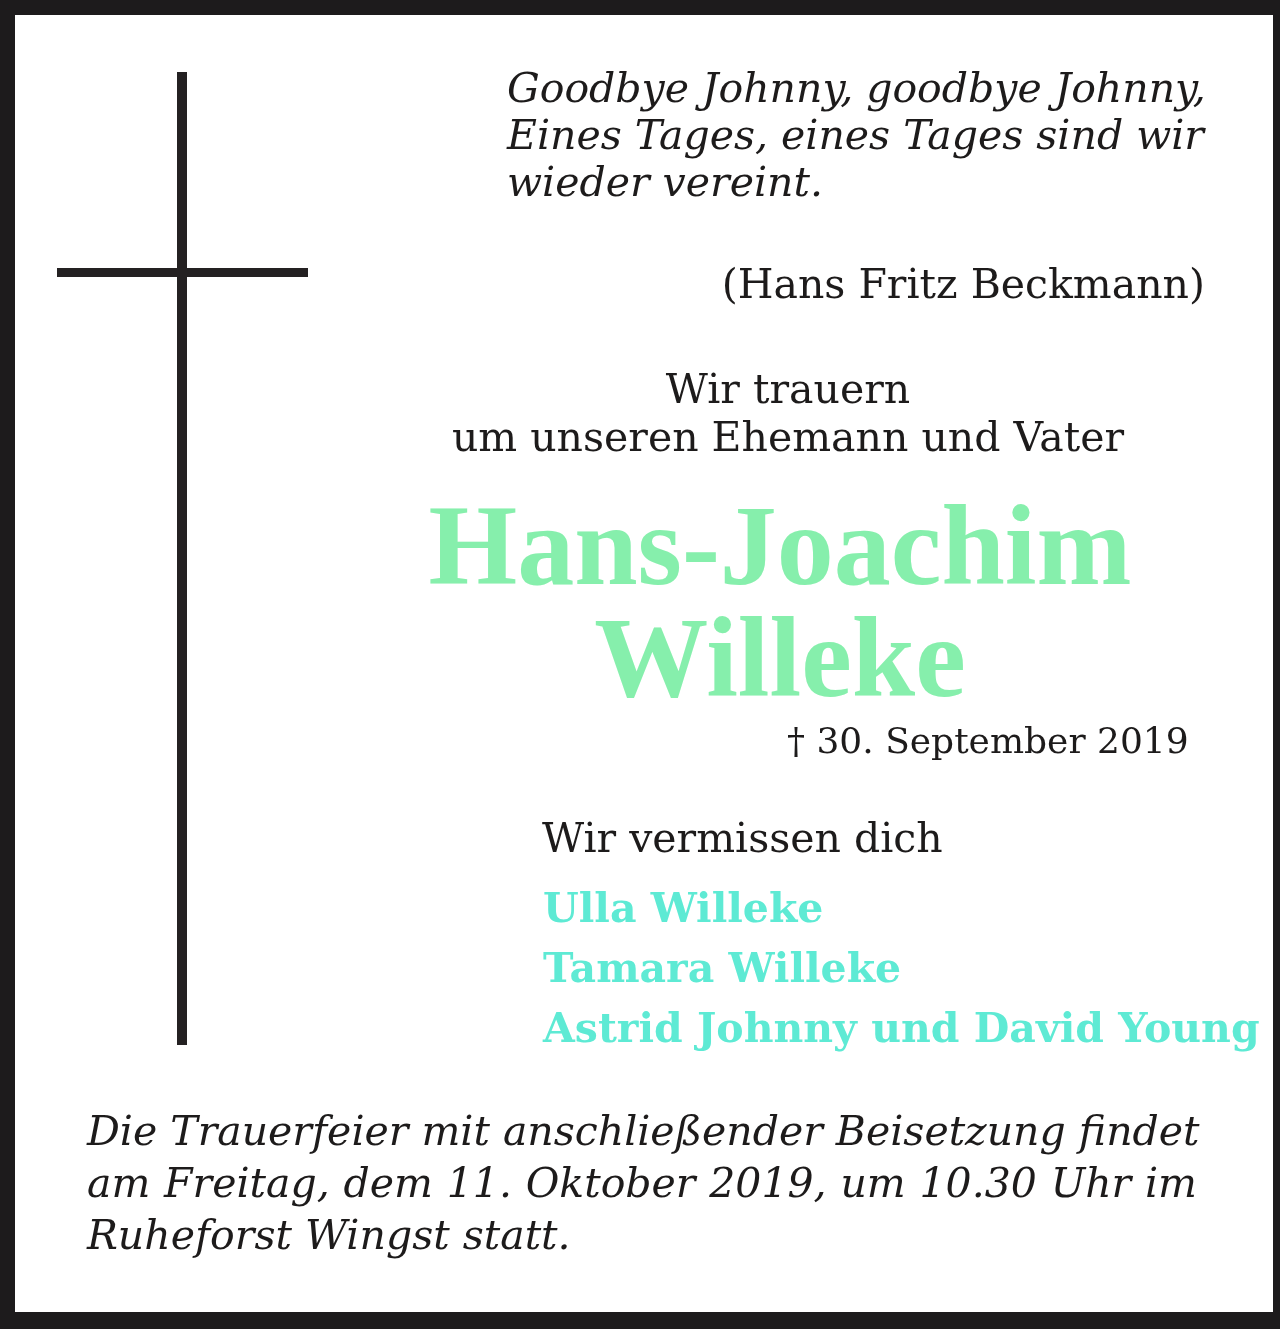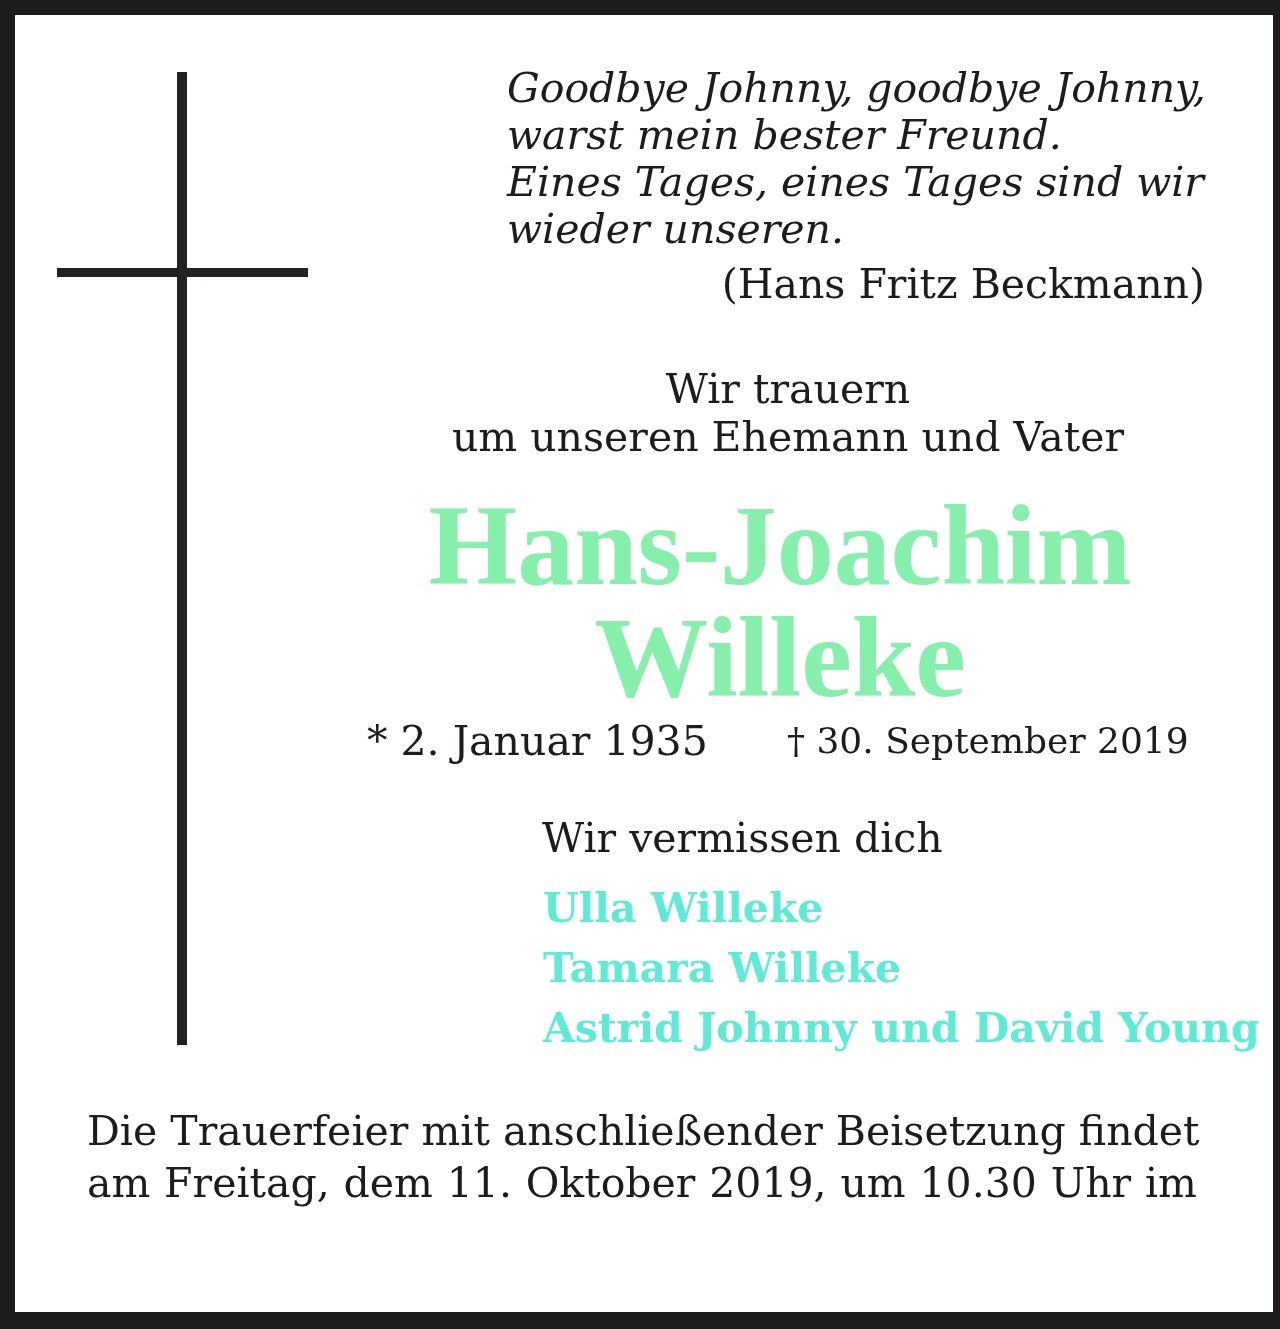--- a/index.html
+++ b/index.html
@@ -68,21 +68,21 @@
 
   .mourners {
     left: 543px; top: 878px;
     font-size: 41px; line-height: 60px;
     font-weight: bold;
     color: #5eead4;
   }
   .funeral {
     left: 87px; top: 1105px;
     width: 1110px;
-    font-size: 41px; line-height: 52px;
+    font-size: 41px; line-height: 52px; font-style: italic;
   }
   .funeral .just {
     text-align: justify;
     text-align-last: justify;
     white-space: nowrap;
   }
   .funeral .last-line {
     text-align: left;
   }
 </style>
@@ -92,44 +92,43 @@
 <div class="page">
   <div class="paper"></div>
 
   <div>
     <div class="cross-v"></div>
     <div class="cross-h"></div>
   </div>
 
   <div class="txt quote">
     <div>Goodbye Johnny, goodbye Johnny,</div>
-    <div>warst mein bester Freund.</div>
     <div>Eines Tages, eines Tages sind wir</div>
-    <div>wieder unseren.</div>
+    <div>wieder vereint.</div>
   </div>
   <div class="txt attribution">(Hans Fritz Beckmann)</div>
 
   <div class="txt intro">
     <div>Wir trauern</div>
     <div>um unseren Ehemann und Vater</div>
   </div>
 
   <div class="txt deceased-name">
     <div>Hans-Joachim</div>
     <div>Willeke</div>
   </div>
 
-  <div class="txt dates-birth">* 2. Januar 1935</div>
   <div class="txt dates-death">† 30. September 2019</div>
 
   <div class="txt farewell">Wir vermissen dich</div>
 
   <div class="txt mourners">
     <div>Ulla Willeke</div>
     <div>Tamara Willeke</div>
     <div>Astrid Johnny und David Young</div>
   </div>
 
   <div class="txt funeral">
     <div class="just">Die Trauerfeier mit anschließender Beisetzung findet</div>
     <div class="just">am Freitag, dem 11. Oktober 2019, um 10.30 Uhr im</div>
+    <div class="last-line">Ruheforst Wingst statt.</div>
   </div>
 </div>
 
 </body></html>

